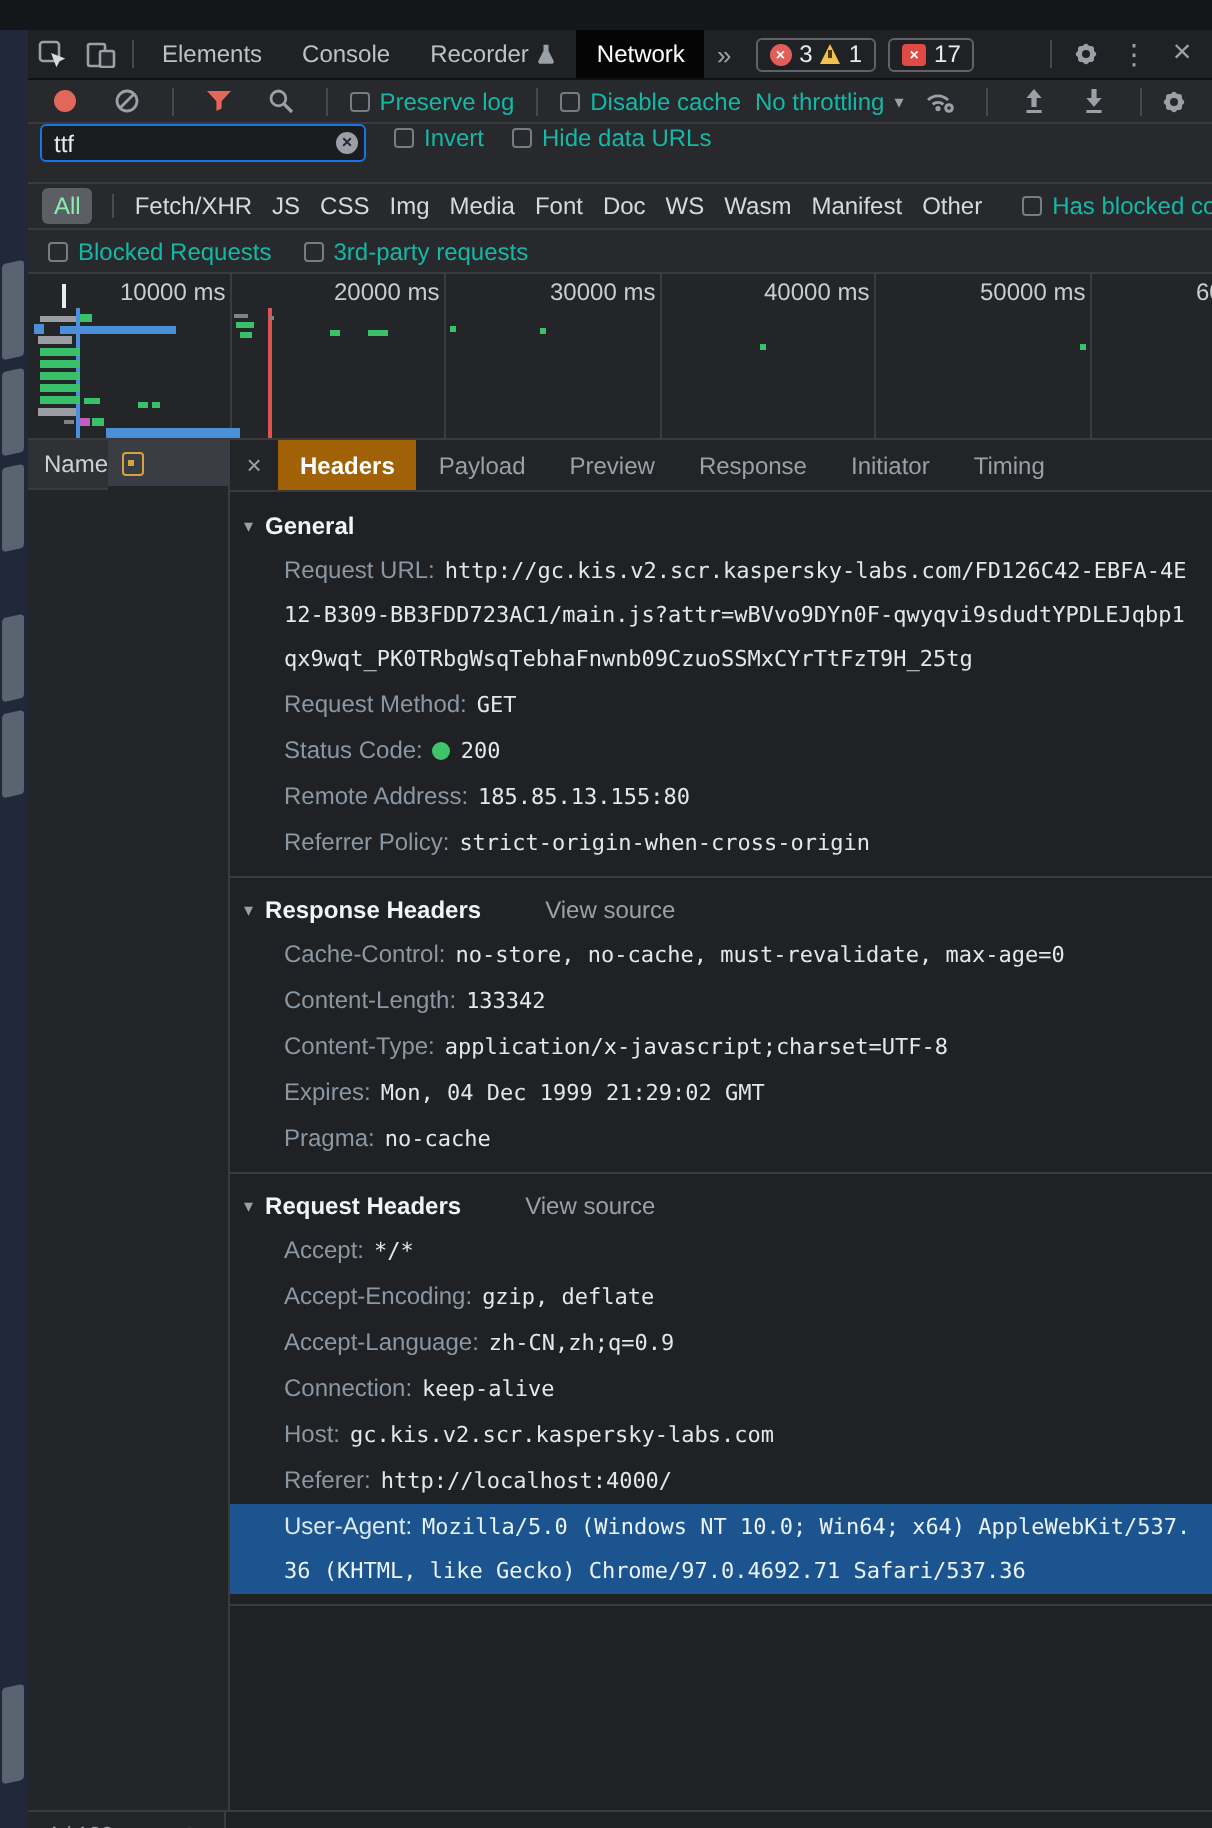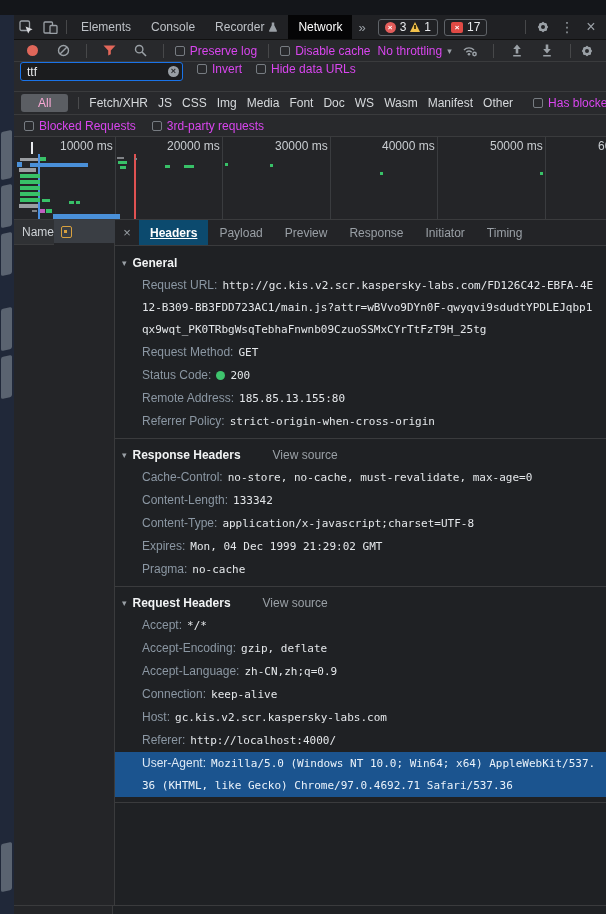--- a/index.html
+++ b/index.html
@@ -27,37 +27,37 @@
   .warn-ic{ width:0; height:0; border-left:5.5px solid transparent; border-right:5.5px solid transparent; border-bottom:10px solid #f2c14b; position:relative; }
   .warn-ic::after{ content:""; position:absolute; left:-1px; top:3px; width:2px; height:4px; background:#4a3a08; }
   .iss-ic{ width:12px; height:11px; border-radius:2px; background:#e04a45; color:#fff; font-size:8px; line-height:11px; text-align:center; font-weight:bold; }
   .badge-num{ color:#e8eaed; }
   .top-right{ margin-left:auto; display:flex; align-items:center; gap:2px; padding-right:4px; }
   .glyph-btn{ color:#9aa0a6; font-size:14px; width:22px; text-align:center; }
 
   
   .ntbar{ height:22px; background:#28292c; border-bottom:1px solid #3a3b3d; display:flex; align-items:center; gap:7px; padding:0 7px; flex:none; }
   .rec-dot{ width:11px; height:11px; border-radius:50%; background:#e0675a; flex:none; }
-  .lbl{ color:#d946ef; white-space:nowrap; }
+  .lbl{ color:#14b8a6; white-space:nowrap; }
   .cb{ width:10px; height:10px; border:1px solid #777c82; border-radius:2px; background:transparent; flex:none; }
   .ctrl{ display:flex; align-items:center; gap:5px; }
   .dd-arrow{ color:#9aa0a6; font-size:9px; }
 
   
   .frow{ height:30px; background:#28292c; border-bottom:1px solid #3a3b3d; display:flex; align-items:flex-start; gap:14px; padding:0 6px; flex:none; }
   .filter-wrap{ position:relative; }
   .filter-input{ width:163px; height:19px; border:1px solid #1a73e8; border-radius:3px; background:#1b1c1e;
     color:#e8eaed; font-family:"Liberation Sans",sans-serif; font-size:12px; padding:0 18px 0 6px; outline:none; }
   .clear-ic{ position:absolute; right:4px; top:4px; width:11px; height:11px; border-radius:50%; background:#9aa0a6;
     color:#28292c; font-size:9px; line-height:11px; text-align:center; font-weight:bold; }
 
   
   .trow{ height:23px; background:#28292c; border-bottom:1px solid #3a3b3d; display:flex; align-items:center; gap:10px; padding:0 7px; color:#d6d9dc; flex:none; }
   .pill{ white-space:nowrap; }
-  .pill.sel{ background:#5b5e63; color:#f9a8d4; border-radius:3px; padding:2px 17px; }
+  .pill.sel{ background:#5b5e63; color:#86efac; border-radius:3px; padding:2px 6px; }
   .vsep{ width:1px; height:12px; background:#4a4b4d; flex:none; }
   .trow-gap{ width:2px; }
 
   
   .brow{ height:22px; background:#28292c; border-bottom:1px solid #3a3b3d; display:flex; align-items:center; gap:16px; padding:0 10px; flex:none; }
 
   
   .overview{ height:83px; background:#242528; border-bottom:1px solid #3a3b3d; position:relative; overflow:hidden; flex:none; }
   .gline{ position:absolute; top:0; bottom:0; width:1px; background:#3a3c3f; }
   .tick{ position:absolute; top:2px; color:#c9cdd1; white-space:nowrap; }
@@ -79,21 +79,21 @@
   .ic-script::after{ content:""; position:absolute; left:2px; top:3px; width:3px; height:3px; background:#d8a13f; }
   .ic-font{ width:11px; height:12px; border:1.5px solid #49c0cc; border-radius:2px; color:#49c0cc; flex:none;
     font-size:8px; font-weight:bold; display:flex; align-items:center; justify-content:center; }
   .ic-font::after{ content:"T"; }
 
   
   .detail{ flex:1; background:#1f2124; display:flex; flex-direction:column; min-width:0; overflow:hidden; }
   .dtabs{ height:26px; background:#232427; border-bottom:1px solid #3a3b3d; display:flex; align-items:center; flex:none; }
   .dclose{ width:24px; text-align:center; color:#9aa0a6; font-size:13px; flex:none; }
   .dtab{ padding:0 11px; height:100%; display:flex; align-items:center; color:#9aa0a6; white-space:nowrap; }
-  .dtab.active{ background:#0c4a6e; color:#fff; font-weight:bold;text-decoration:underline; }
+  .dtab.active{ background:#a16207; color:#fff; font-weight:bold; }
   .dcontent{ flex:1; overflow:hidden; padding-top:5px; }
   .sect-head{ display:flex; align-items:center; gap:6px; height:23px; padding-left:7px; }
   .tri{ color:#9aa0a6; font-size:9px; }
   .sect-title{ font-weight:bold; color:#f1f3f4; }
   .viewsrc{ color:#9aa0a6; margin-left:26px; }
   .hrow{ padding:0 8px 0 27px; line-height:22px; font-family:"DejaVu Sans Mono",monospace; font-size:11px; color:#e4e7ea; word-break:break-all; }
   .hname{ font-family:"Liberation Sans",sans-serif; font-size:12px; font-weight:normal; color:#8b97a3; margin-right:5px; word-break:normal; }
   .hrow.hl{ background:#1b548f; color:#eaf2fa; }
   .hrow.hl .hname{ color:#dce8f5; }
   .status-dot{ display:inline-block; width:9px; height:9px; border-radius:50%; background:#3ec46d; margin:0 5px -1px 0; }

